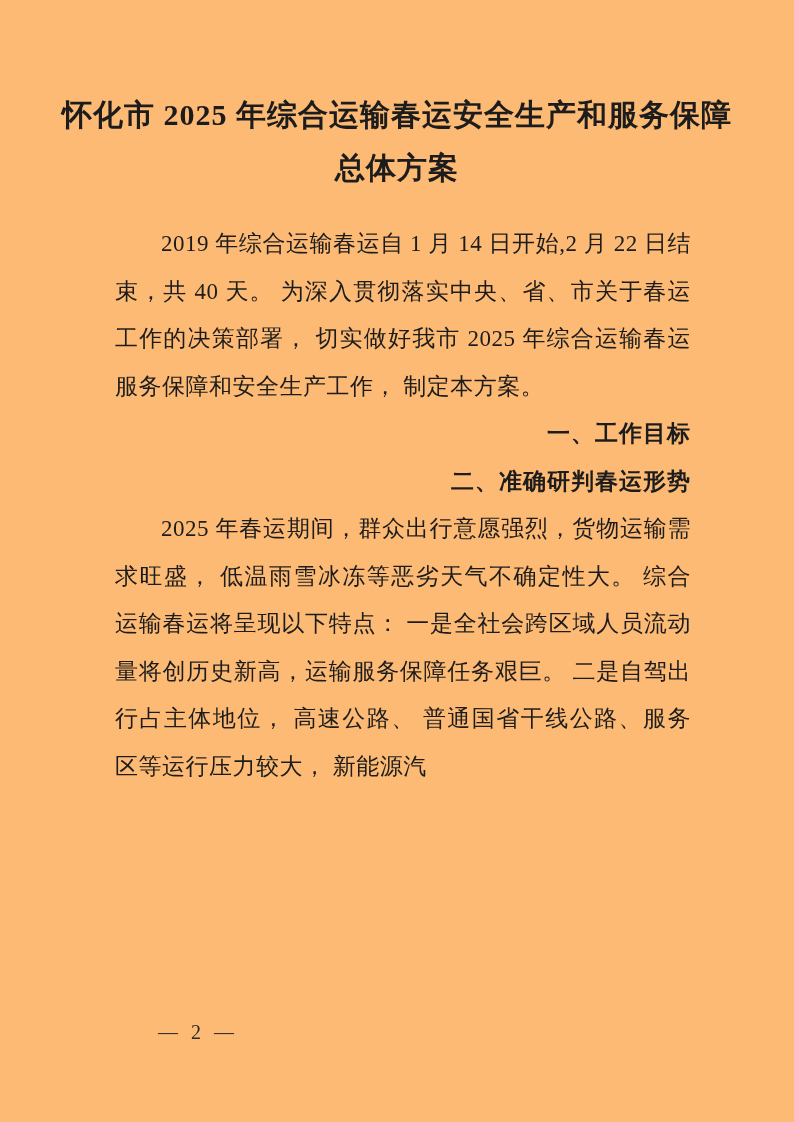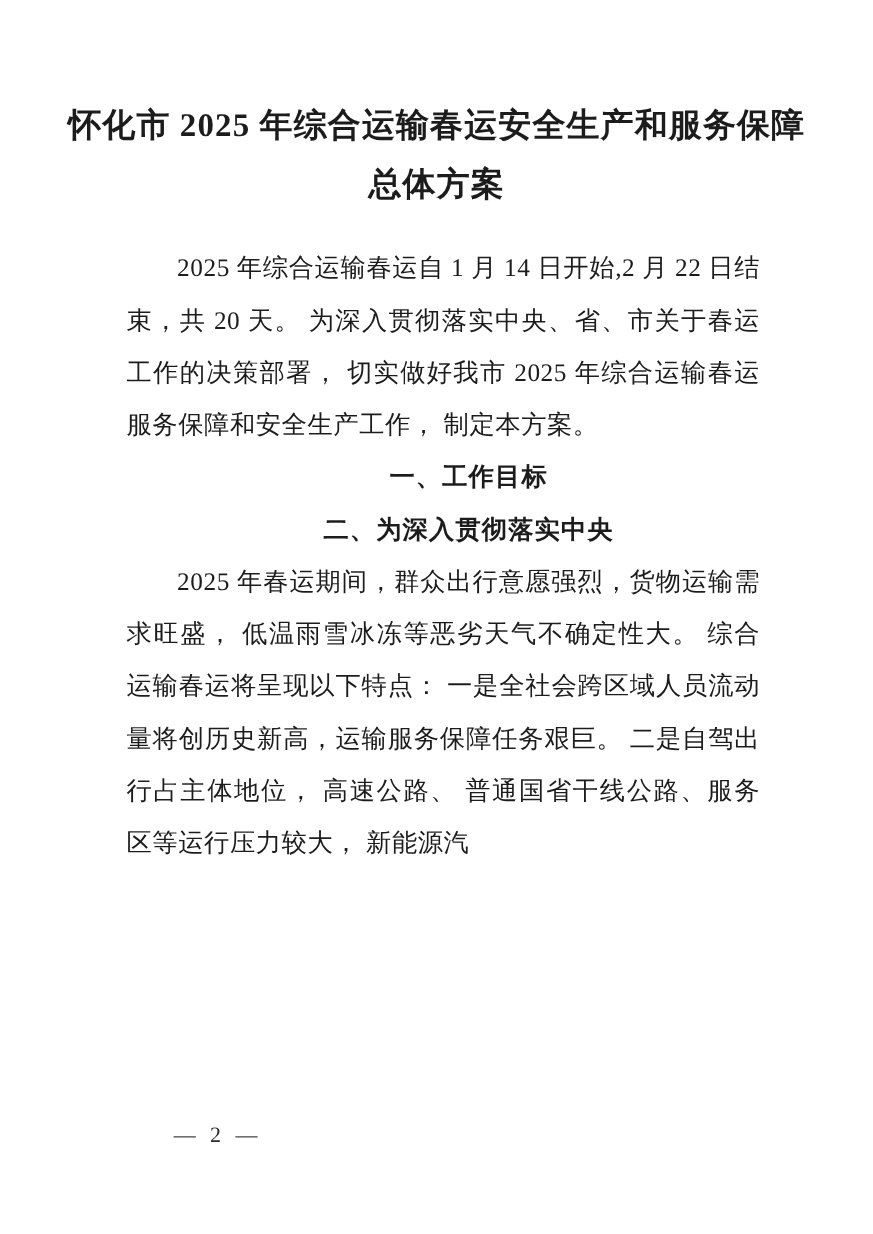--- a/index.html
+++ b/index.html
@@ -5,21 +5,21 @@
   html, body {
     margin: 0;
     padding: 0;
     background: #e8e8e8;
   }
   .page {
     position: relative;
     width: 794px;
     height: 1122px;
     margin: 0 auto;
-    background: #ffffff;
+    background: #fdba74;
     overflow: hidden;
     font-family: "Liberation Serif", "DejaVu Serif", serif;
     color: #1c1c1c;
   }
   .doc-title {
     margin: 88px 60px 0 60px;
     text-align: center;
     font-size: 30px;
     line-height: 53px;
     font-weight: 700;
@@ -34,41 +34,41 @@
     margin: 0;
     font-size: 23px;
     line-height: 47.5px;
     text-align: justify;
     text-indent: 2em;
     letter-spacing: 0.5px;
   }
   .doc-body p.heading {
     font-family: "Liberation Sans", "DejaVu Sans", sans-serif;
     font-weight: 700;
-    text-align: center;
+    text-align: right;
     letter-spacing: 1px;
   }
   .page-footer {
     position: absolute;
     left: 158px;
     top: 1021px;
     font-size: 20px;
     letter-spacing: 4px;
     color: #2a2a2a;
   }
 </style>
 </head>
 <body>
 
 <div class="page">
 
   <h1 class="doc-title">怀化市 2025 年综合运输春运安全生产和服务保障总体方案</h1>
 
   <div class="doc-body">
-      <p class="para">2025 年综合运输春运自 1 月 14 日开始,2 月 22 日结束，共 20 天。 为深入贯彻落实中央、省、市关于春运工作的决策部署， 切实做好我市 2025 年综合运输春运服务保障和安全生产工作， 制定本方案。</p>
+      <p class="para">2019 年综合运输春运自 1 月 14 日开始,2 月 22 日结束，共 40 天。 为深入贯彻落实中央、省、市关于春运工作的决策部署， 切实做好我市 2025 年综合运输春运服务保障和安全生产工作， 制定本方案。</p>
       <p class="heading">一、工作目标</p>
-      <p class="heading">二、为深入贯彻落实中央</p>
+      <p class="heading">二、准确研判春运形势</p>
       <p class="para">2025 年春运期间，群众出行意愿强烈，货物运输需求旺盛， 低温雨雪冰冻等恶劣天气不确定性大。 综合运输春运将呈现以下特点： 一是全社会跨区域人员流动量将创历史新高，运输服务保障任务艰巨。 二是自驾出行占主体地位， 高速公路、 普通国省干线公路、服务区等运行压力较大， 新能源汽</p>
     </div>
 
   <div class="page-footer">— 2 —</div>
 
 </div>
 
 </body></html>

